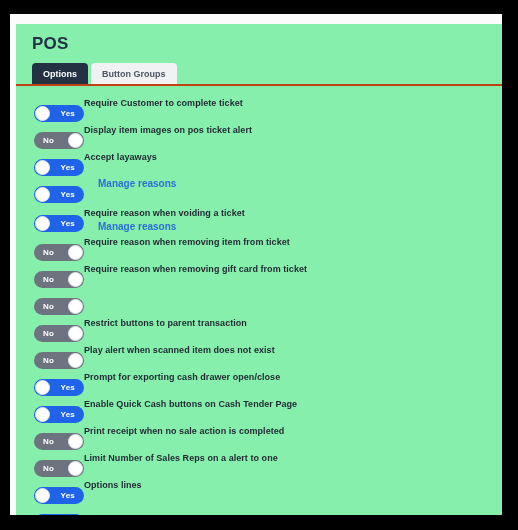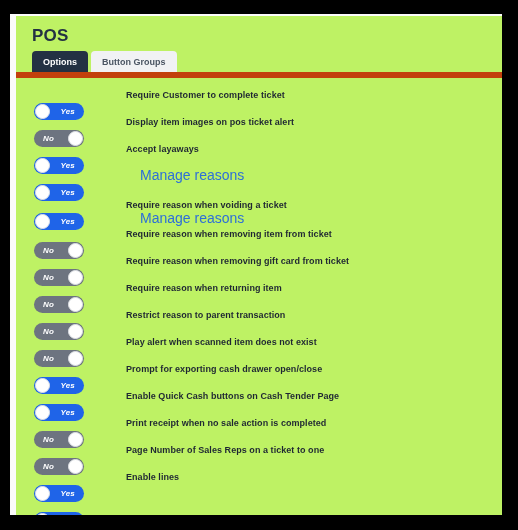--- a/index.html
+++ b/index.html
@@ -11,40 +11,40 @@
   }
   #frame {
     position: absolute;
     left: 10px; top: 14px;
     width: 492px; height: 501px;
     background: #fbfbfb;
     overflow: hidden;
   }
   #card {
     position: absolute;
-    left: 6px; top: 2px;
+    left: 6px; top: 10px;
     width: 486px; height: 501px;
-    background: #bef264;
+    background: #86efac;
   }
   #header {
     padding: 10px 0 0 16px;
   }
   .page-title {
     font-size: 17px;
     font-weight: bold;
     color: #233143;
     letter-spacing: 0.2px;
     line-height: 20px;
   }
   .tabs {
     display: flex;
     align-items: flex-end;
     margin-top: 11px;
     padding-left: 16px;
-    border-bottom: 6px solid #c2410c;
+    border-bottom: 2px solid #c2410c;
     height: 21px;
   }
   .tab {
     font-size: 9px;
     font-weight: bold;
     padding: 6px 11px 5px 11px;
     border-radius: 4px 4px 0 0;
     line-height: 10px;
     cursor: pointer;
     white-space: nowrap;
@@ -68,24 +68,23 @@
     height: 27px;
     padding-left: 18px;
   }
   .option-row.tall { height: 29px; }
   .toggle {
     position: relative;
     width: 50px;
     height: 17px;
     border-radius: 9px;
     flex: 0 0 auto;
-    margin-top: 16px;
+    margin-top: 10px;
     cursor: pointer;
     border: none;
-    font-style: italic;
   }
   .toggle.on  { background: #1f64e8; }
   .toggle.off { background: #6d7480; }
   .toggle .knob {
     position: absolute;
     top: 1px;
     width: 15px; height: 15px;
     border-radius: 50%;
     background: #ffffff;
     border: 1px solid #dfe2e6;
@@ -97,35 +96,34 @@
     top: 0; height: 17px;
     line-height: 17px;
     font-size: 8px;
     font-weight: bold;
     color: #ffffff;
     letter-spacing: 0.2px;
   }
   .toggle.on  .tlabel { right: 9px; }
   .toggle.off .tlabel { left: 9px; }
   .labels {
-    margin-left: 42px;
     padding-top: 1px;
   }
   .opt-label {
     font-size: 9px;
     font-weight: bold;
     color: #1f2733;
     line-height: 14px;
     letter-spacing: 0.05px;
     white-space: nowrap;
   }
   .opt-sub {
     display: block;
-    font-size: 14px;
-    font-weight: normal;
+    font-size: 10px;
+    font-weight: bold;
     color: #2d6fd8;
     line-height: 13px;
     text-decoration: none;
     cursor: pointer;
     padding-left: 14px;
   }
 </style>
 </head>
 <body>
 
@@ -204,31 +202,28 @@
           </div>
           <div class="labels">
             <div class="opt-label">Require reason when removing gift card from ticket</div>
           </div>
         </div>
         <div class="option-row">
           <div class="toggle off">
             <span class="knob"></span>
             <span class="tlabel">No</span>
           </div>
-          <div class="labels">
-            <div class="opt-label">Require reason when returning item</div>
-          </div>
-        </div>
-        <div class="option-row">
-          <div class="toggle off">
-            <span class="knob"></span>
-            <span class="tlabel">No</span>
-          </div>
-          <div class="labels">
-            <div class="opt-label">Restrict reason to parent transaction</div>
+        </div>
+        <div class="option-row">
+          <div class="toggle off">
+            <span class="knob"></span>
+            <span class="tlabel">No</span>
+          </div>
+          <div class="labels">
+            <div class="opt-label">Restrict buttons to parent transaction</div>
           </div>
         </div>
         <div class="option-row">
           <div class="toggle off">
             <span class="knob"></span>
             <span class="tlabel">No</span>
           </div>
           <div class="labels">
             <div class="opt-label">Play alert when scanned item does not exist</div>
           </div>
@@ -259,30 +254,30 @@
           <div class="labels">
             <div class="opt-label">Print receipt when no sale action is completed</div>
           </div>
         </div>
         <div class="option-row">
           <div class="toggle off">
             <span class="knob"></span>
             <span class="tlabel">No</span>
           </div>
           <div class="labels">
-            <div class="opt-label">Page Number of Sales Reps on a ticket to one</div>
-          </div>
-        </div>
-        <div class="option-row">
-          <div class="toggle on">
-            <span class="knob"></span>
-            <span class="tlabel">Yes</span>
-          </div>
-          <div class="labels">
-            <div class="opt-label">Enable lines</div>
+            <div class="opt-label">Limit Number of Sales Reps on a alert to one</div>
+          </div>
+        </div>
+        <div class="option-row">
+          <div class="toggle on">
+            <span class="knob"></span>
+            <span class="tlabel">Yes</span>
+          </div>
+          <div class="labels">
+            <div class="opt-label">Options lines</div>
           </div>
         </div>
         <div class="option-row">
           <div class="toggle on">
             <span class="knob"></span>
             <span class="tlabel">Yes</span>
           </div>
         </div>
       </div>
 

